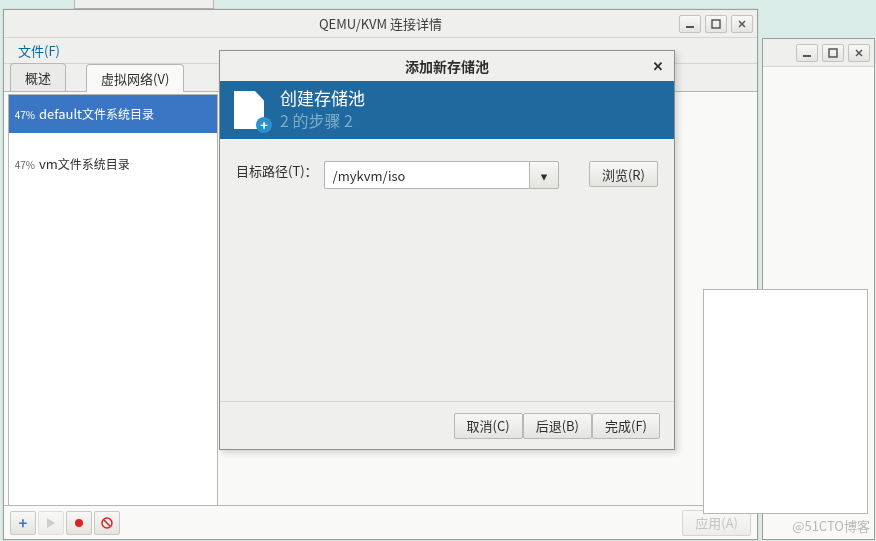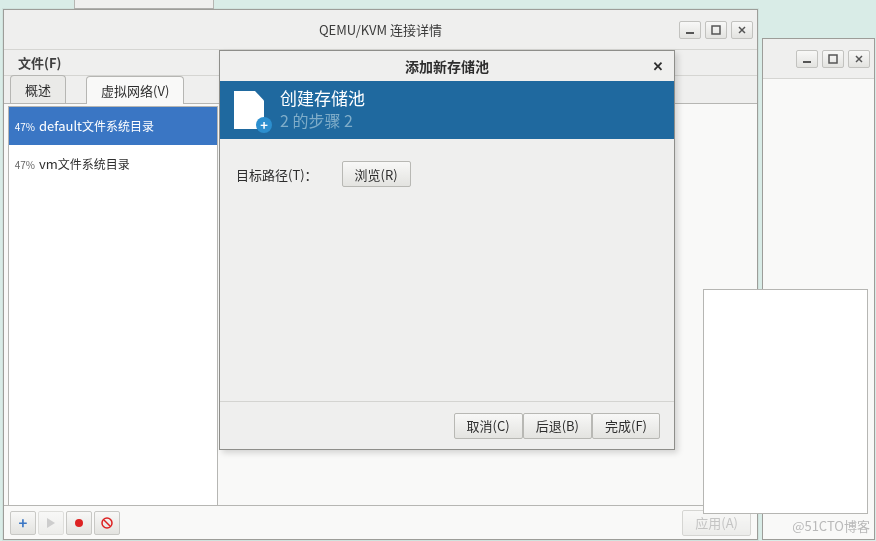--- a/index.html
+++ b/index.html
@@ -29,44 +29,44 @@
   }
 
   
   .window{
     position:absolute;left:3px;top:9px;width:755px;height:531px;
     background:var(--win-light);border:1px solid var(--border-dark);
     box-shadow:0 0 0 1px rgba(0,0,0,.04);
     display:flex;flex-direction:column;
   }
   .titlebar{
-    height:40px;background:var(--win-bg);border-bottom:1px solid #d5d5d2;
+    height:28px;background:var(--win-bg);border-bottom:1px solid #d5d5d2;
     display:flex;align-items:center;justify-content:center;position:relative;
   }
   .titlebar .title{font-weight:normal;color:#3b3b3b;}
   .titlebar .controls{position:absolute;right:4px;display:flex;gap:4px;}
   .tb-btn{width:22px;height:18px;border:1px solid #c2c2bf;border-radius:2px;
     background:linear-gradient(var(--btn-grad-top),var(--btn-grad-bot));
     display:flex;align-items:center;justify-content:center;color:#555;cursor:default;}
   .menubar{height:26px;background:var(--win-bg);border-bottom:1px solid #d5d5d2;
     display:flex;align-items:center;padding:0 8px;}
-  .menu-item{padding:3px 6px;color:#404040;font-weight:bold;}
+  .menu-item{padding:3px 6px;color:#0369a1;}
 
   .tabstrip{height:28px;background:var(--win-bg);display:flex;align-items:flex-end;
     padding:0 6px;border-bottom:1px solid var(--border);position:relative;}
   .tab{
     padding:4px 14px;border:1px solid var(--border);border-bottom:none;
     background:#eaeae8;border-radius:4px 4px 0 0;margin-right:20px;
   }
   .tab.active{background:var(--win-light);position:relative;top:1px;}
 
   .content{flex:1;display:flex;min-height:0;padding:2px 0 0 0;}
   .pool-list{
     width:210px;background:#fff;border:1px solid var(--border);
-    margin:0 0 0 4px;display:flex;flex-direction:column;border-bottom:none;
+    margin:0 0 0 4px;display:flex;flex-direction:column;border-bottom:none;gap:12px;
   }
   .pool-row{display:flex;align-items:center;height:38px;padding:0 4px;gap:4px;}
   .pool-row.selected{background:var(--sel-blue);}
   .pool-row.selected *{color:#fff;}
   .pool-pct{font-size:10px;color:#666;width:22px;text-align:right;}
   .pool-txt{display:flex;flex-direction:row;line-height:1.15;}
   .pool-name{font-size:13px;}
   .pool-sub{font-size:12px;}
   .pool-list .spacer{flex:1;}
 
@@ -110,21 +110,21 @@
     padding:0 14px;gap:12px;}
   .doc-icon{width:34px;height:42px;position:relative;}
   .doc-icon .paper{width:30px;height:38px;background:#fff;position:absolute;left:0;top:2px;
     clip-path:polygon(0 0,70% 0,100% 25%,100% 100%,0 100%);}
   .doc-icon .plus{position:absolute;right:-4px;bottom:-2px;width:16px;height:16px;border-radius:50%;
     background:#2c8fcf;color:#fff;font-size:13px;line-height:16px;text-align:center;font-weight:bold;}
   .dheader .h-title{color:#fff;font-size:17px;line-height:1.2;}
   .dheader .h-sub{color:var(--header-blue-muted);font-size:16px;}
 
   .dbody{flex:1;padding:22px 16px;background:var(--win-bg);}
-  .form-row{display:flex;align-items:center;}
+  .form-row{display:flex;gap:6px;}
   .form-row label{white-space:nowrap;}
   .combo{display:flex;flex:1;}
   .combo input{
     flex:1;height:28px;border:1px solid #b5b5b2;border-right:none;border-radius:2px 0 0 2px;
     padding:0 8px;background:#fff;outline:none;font-size:13px;
   }
   .combo .drop{
     width:30px;height:28px;border:1px solid #b5b5b2;border-radius:0 2px 2px 0;
     background:linear-gradient(var(--btn-grad-top),var(--btn-grad-bot));
     display:flex;align-items:center;justify-content:center;color:#777;
@@ -261,20 +261,26 @@
         <div class="plus">+</div>
     </div>
     <div>
       <div class="h-title">创建存储池</div>
       <div class="h-sub">2 的步骤 2</div>
     </div>
   </div>
   <div class="dbody">
     <div class="form-row">
       <label>目标路径(T)：</label>
+      <div class="combo">
+        <input type="text" value="/mykvm/iso" style="">
+        <div class="drop">
+          <span>▾</span>
+        </div>
+      </div>
       <div class="btn" style="margin-left:24px">浏览(R)</div>
     </div>
   </div>
   <div class="dfooter">
     <div class="btn">取消(C)</div>
     <div class="btn">后退(B)</div>
     <div class="btn">完成(F)</div>
   </div>
 </div>
 

